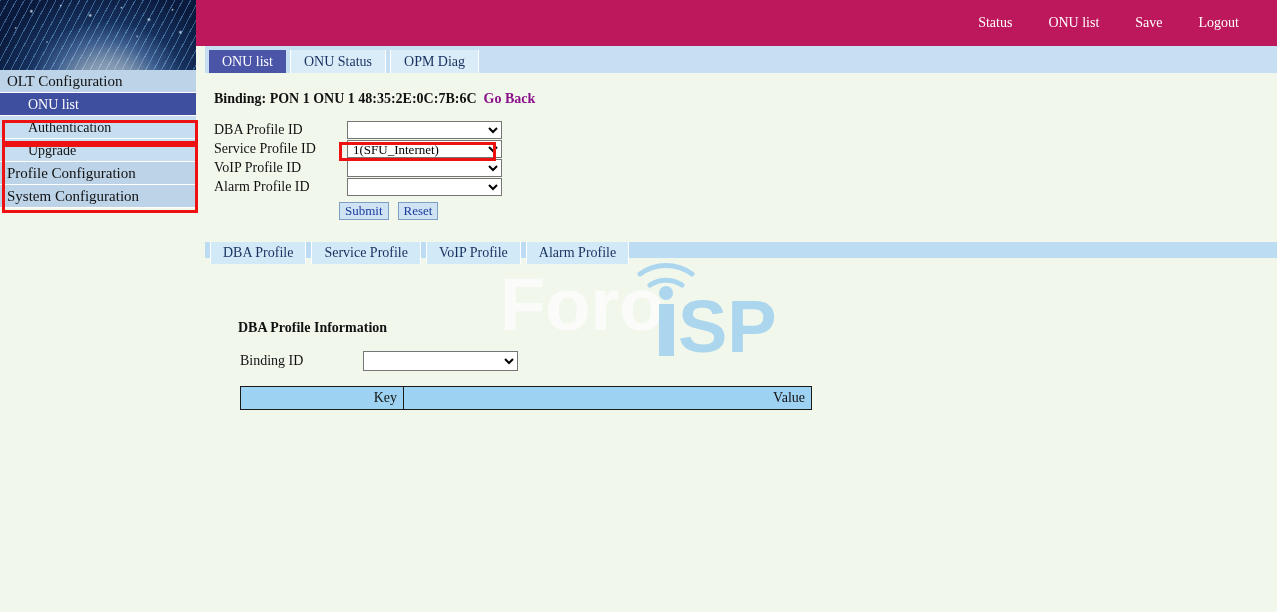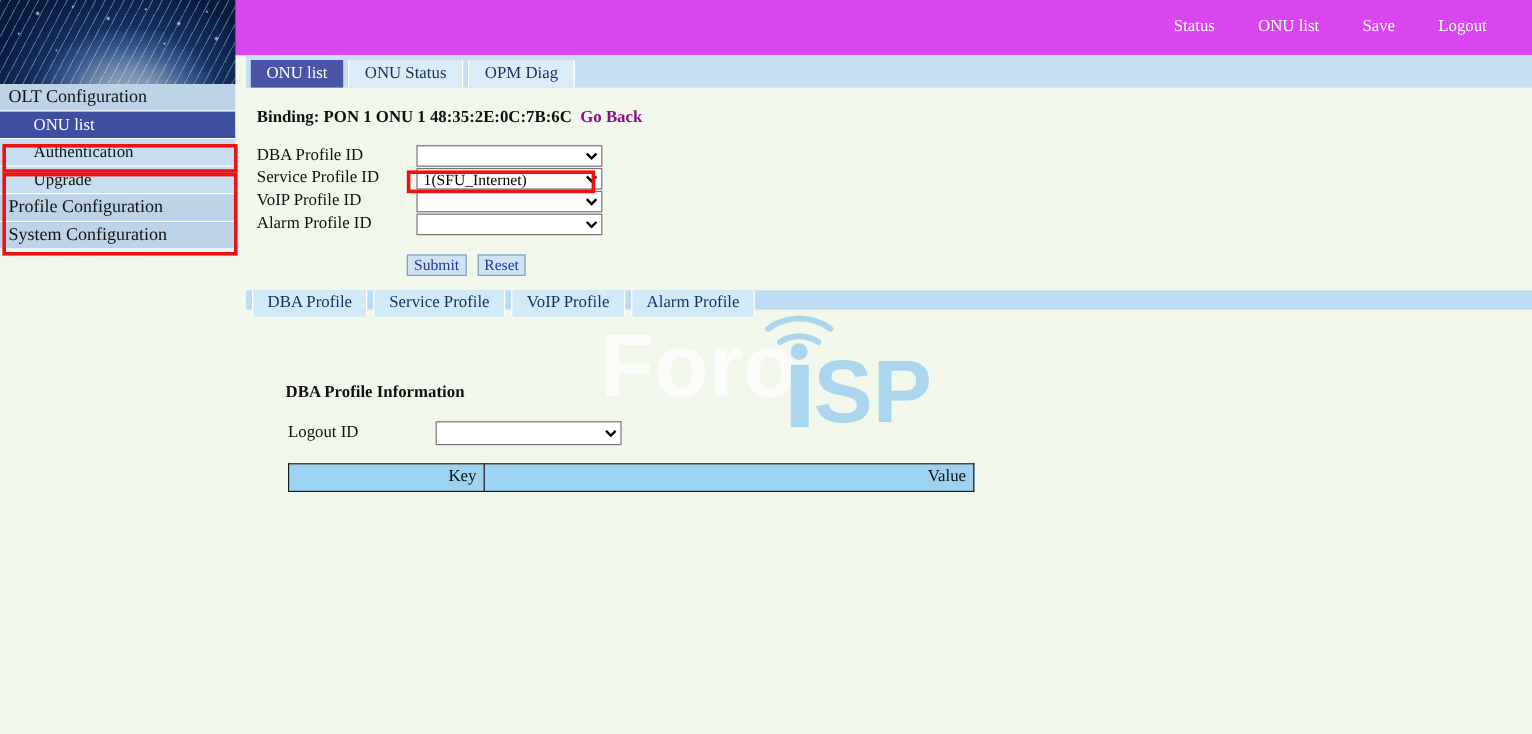--- a/index.html
+++ b/index.html
@@ -13,21 +13,21 @@
   #app {
     position: relative;
     width: 1277px; height: 612px;
     background: #f2f7ec;
   }
 
   
   .topbar {
     position: absolute; left: 0; top: 0;
     width: 1277px; height: 46px;
-    background: #d946ef;
+    background: #be185d;
   }
   .banner-img {
     position: absolute; left: 0; top: 0;
     width: 196px; height: 70px;
     overflow: hidden;
     background:
       radial-gradient(ellipse 120px 95px at 54% 120%, #9fb0c4 0%, #7d93ad 24%, #3a5a8c 46%, #16305c 66%, #0a1a3c 100%),
       linear-gradient(118deg, #0b0725 0%, #1a0f52 26%, #2b17a0 47%, #1b0d5e 68%, #120a33 100%);
   }
   .banner-img::before {
@@ -163,21 +163,21 @@
   }
   select.fsel {
     width: 155px; height: 18px;
     font-family: "Liberation Serif", serif;
     font-size: 13px;
     padding: 0 1px;
     background: #ffffff;
     border: 1px solid #767676;
     border-radius: 0;
   }
-  .btnrow { display: flex; margin-top: 16px; margin-left: 125px; }
+  .btnrow { display: flex; margin-top: 6px; margin-left: 125px; }
   .minibtn {
     font-size: 13px;
     font-family: "Liberation Serif", serif;
     color: #1b3c9c;
     background: #cfe3f5;
     border: 1px solid #7d9fc4;
     padding: 1px 5px;
     margin-right: 9px;
     line-height: 14px;
     cursor: pointer;
@@ -322,21 +322,21 @@
       <div class="ptab active">DBA Profile</div>
       <div class="ptab">Service Profile</div>
       <div class="ptab">VoIP Profile</div>
       <div class="ptab">Alarm Profile</div>
     </div>
 
     <div class="panel">
       <div class="panel-title">DBA Profile Information</div>
 
       <div class="panel-row">
-        <div class="flabel">Logout ID</div>
+        <div class="flabel">Binding ID</div>
         <select class="psel">
           <option></option>
         </select>
       </div>
 
       <table class="kvtable">
         <thead>
           <tr>
             <th class="k">Key</th>
             <th>Value</th>

